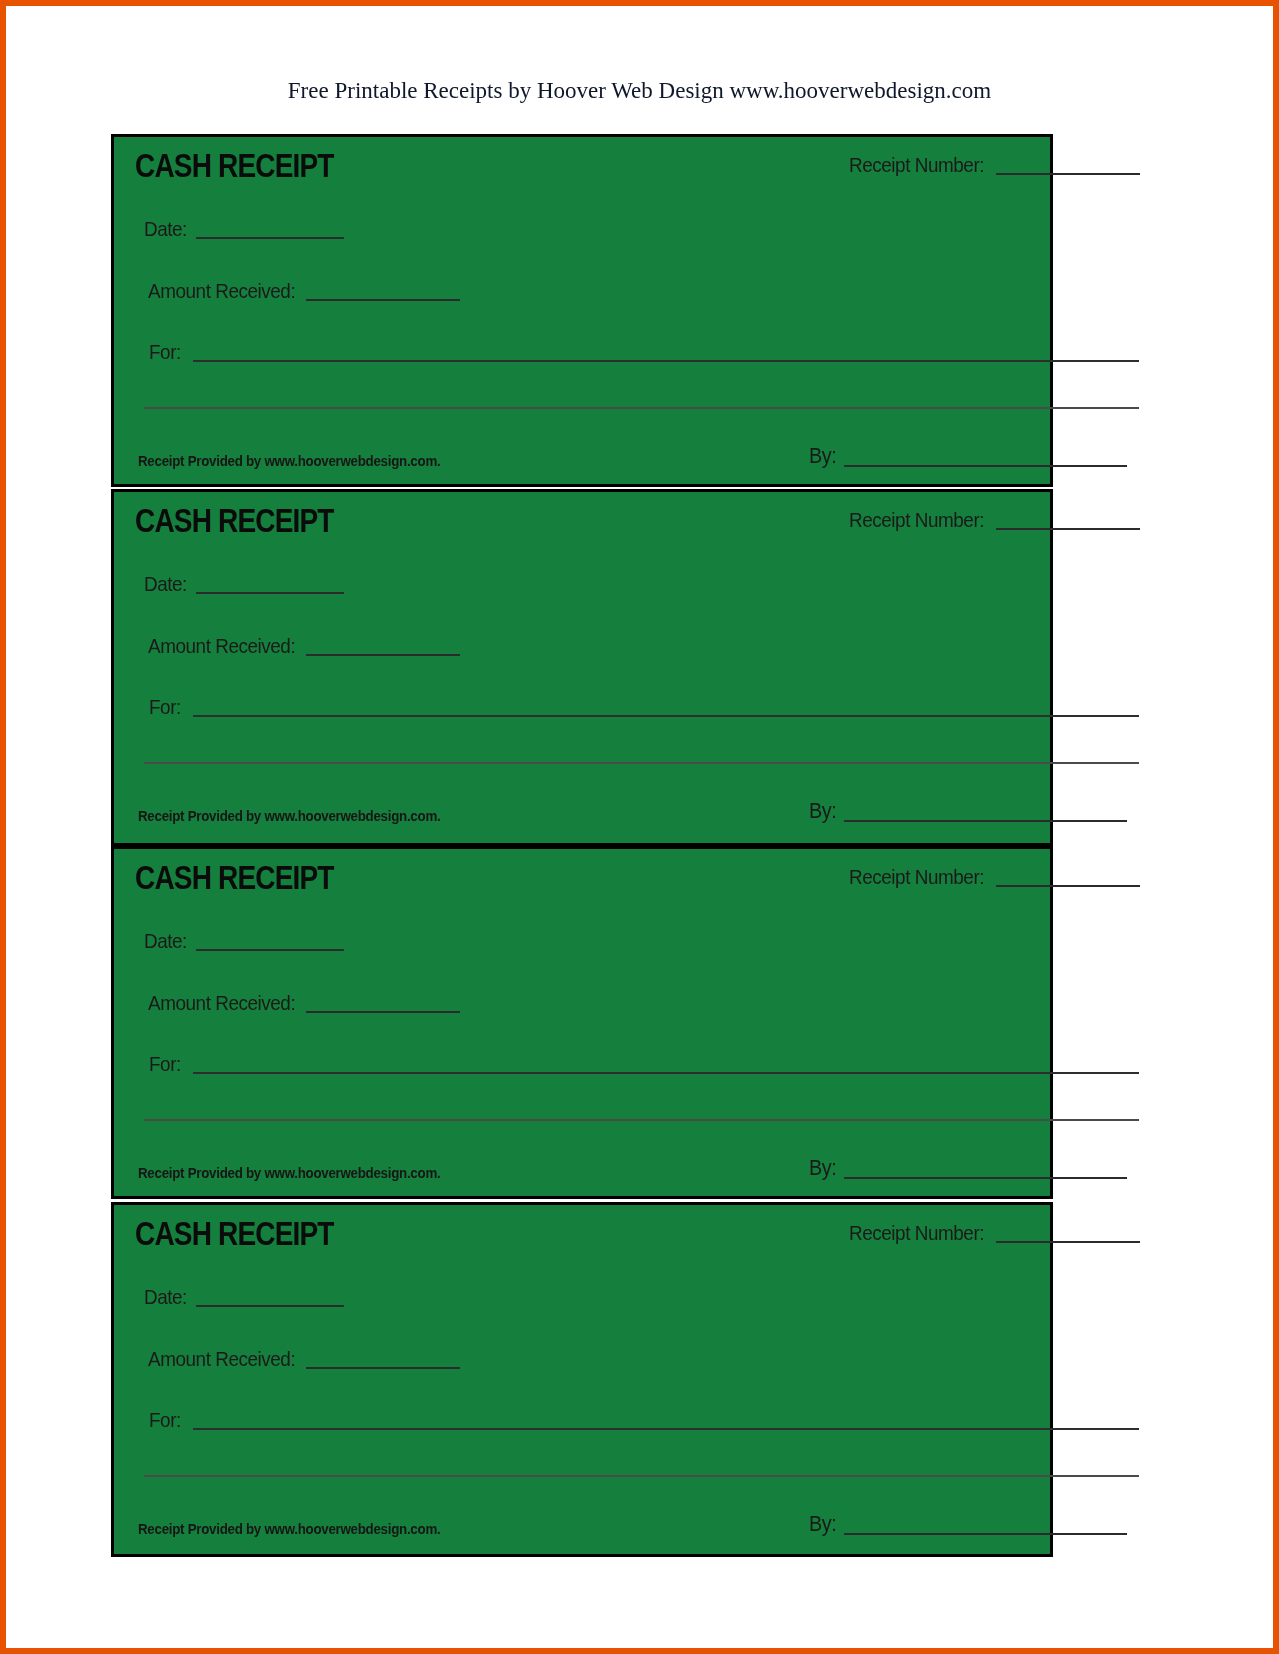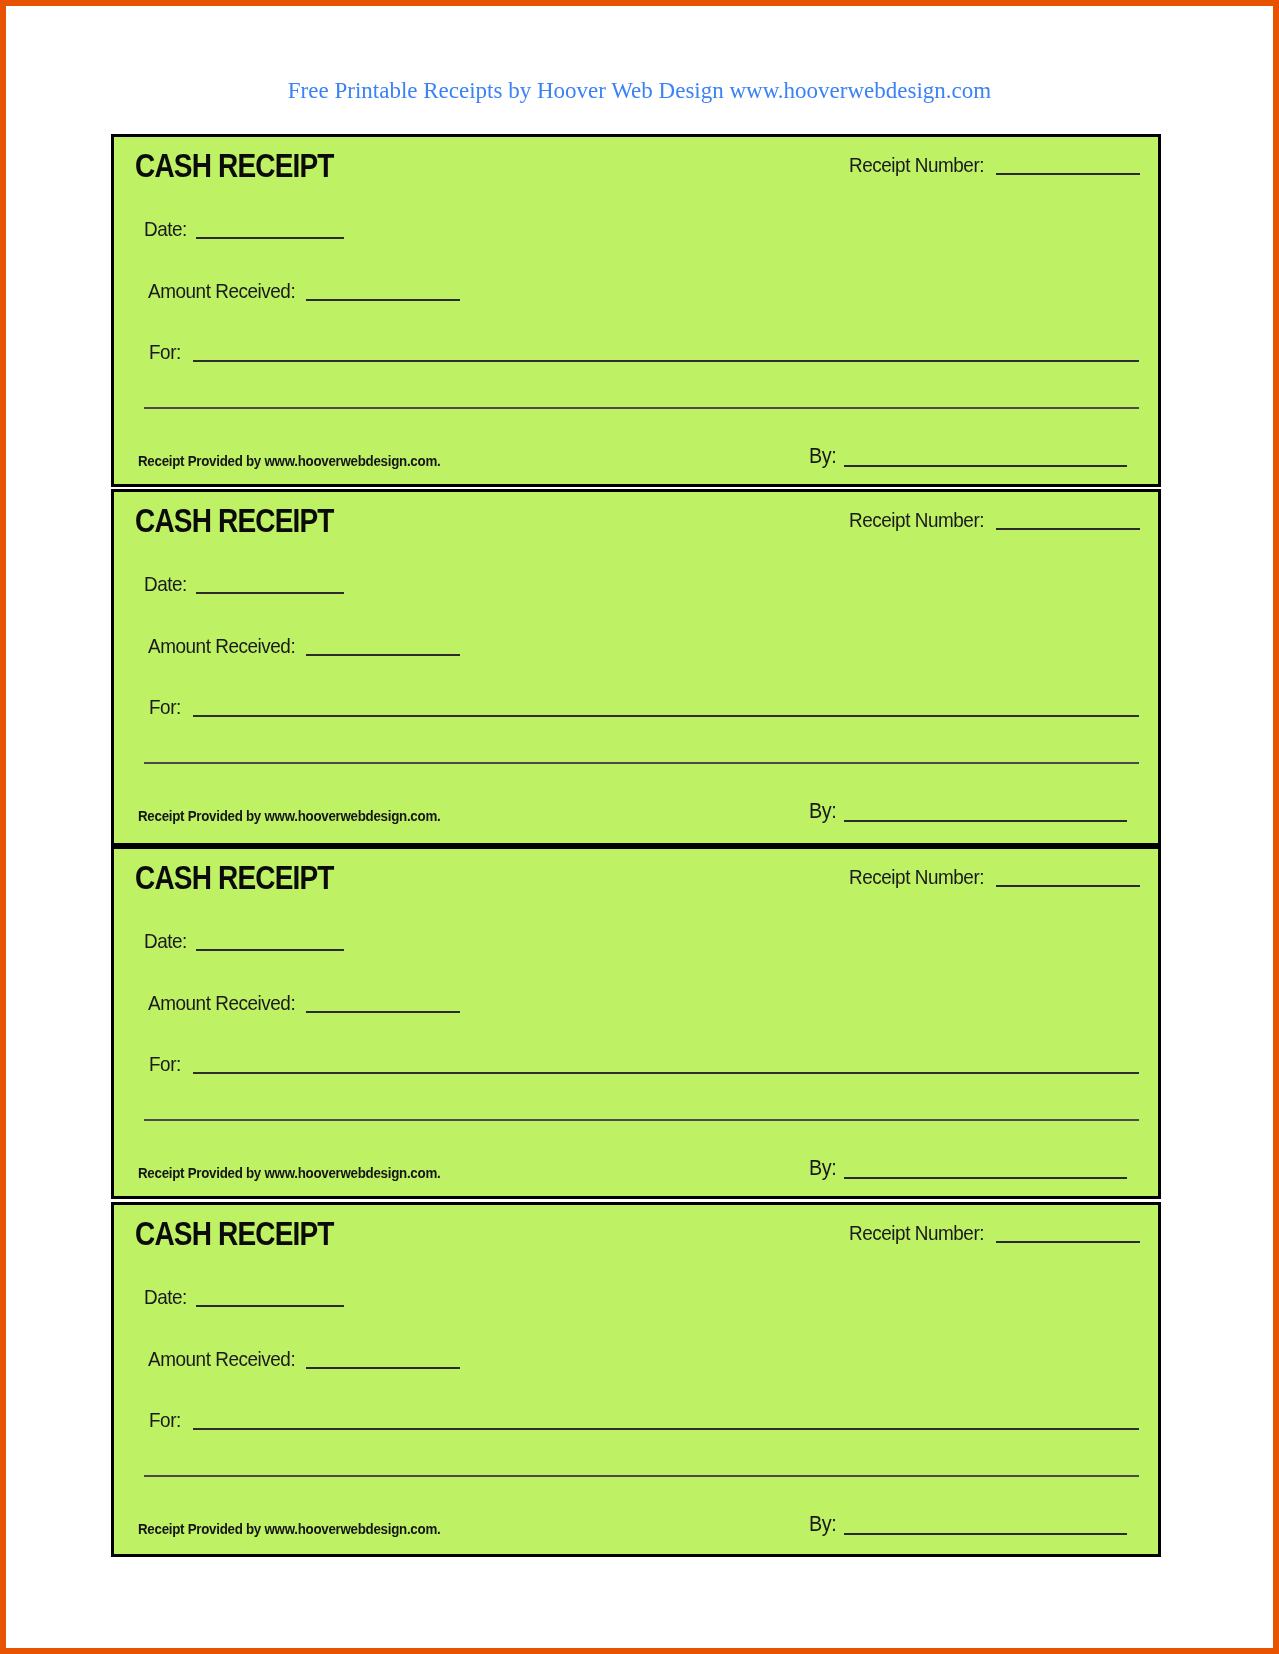--- a/index.html
+++ b/index.html
@@ -14,32 +14,32 @@
     font-family:"Liberation Sans", sans-serif;
     color:#1a1a1a;
   }
   .page-title {
     position:absolute;
     left:0; right:0;
     top:72px;
     text-align:center;
     font-family:"Liberation Serif", serif;
     font-size:23px;
-    color:#3b82f6;
+    color:#0f172a;
     letter-spacing:0px;
     white-space:nowrap;
   }
   .receipts-container { position:absolute; inset:0; }
   .receipt {
     position:absolute;
     left:105px;
-    width:1050px;
+    width:942px;
     border:3px solid #000000;
     box-sizing:border-box;
-    background:#bef264;
+    background:#15803d;
   }
   .receipt.r1 { top:128px;  height:353px; }
   .receipt.r2 { top:483px;  height:357px; }
   .receipt.r3 { top:840px;  height:353px; }
   .receipt.r4 { top:1196px; height:355px; }
 
   .receipt * { box-sizing:border-box; }
   .abs { position:absolute; white-space:nowrap; }
 
   .heading {

